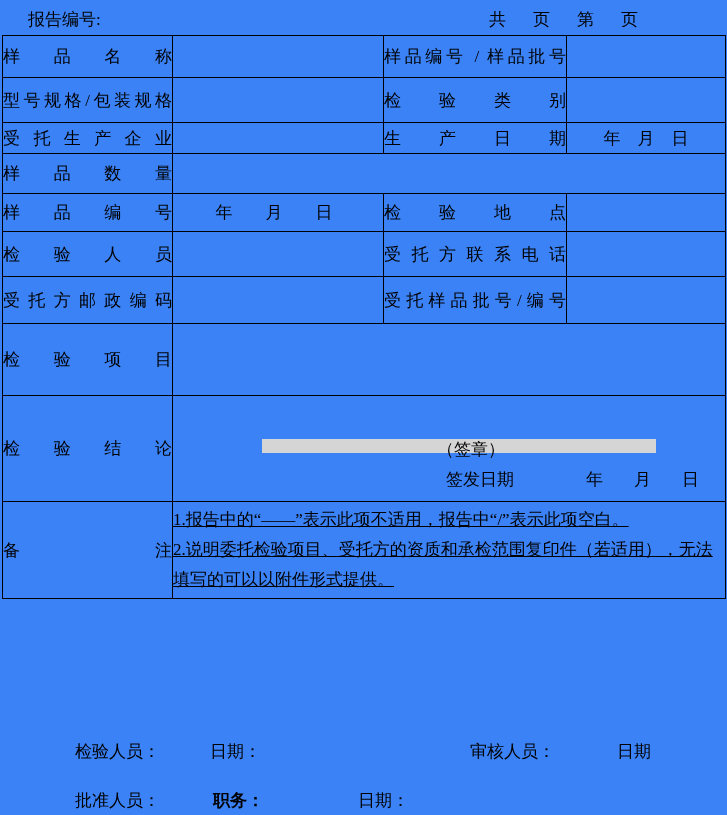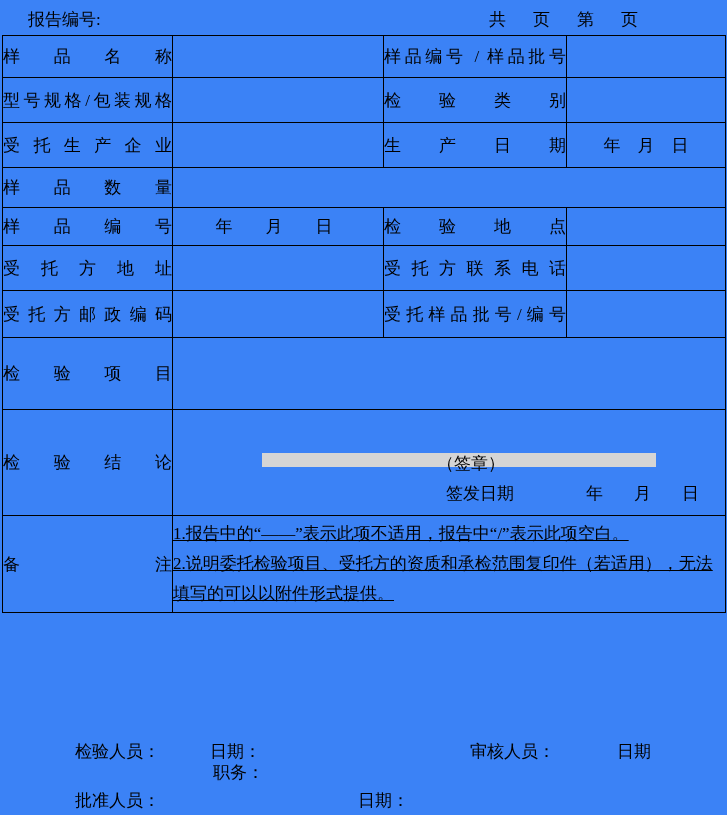--- a/index.html
+++ b/index.html
@@ -38,21 +38,21 @@
   .note-line { font-size:17px;text-decoration:underline; }
 
   
   .footer { position:absolute; left:0; top:0; width:100%; font-size:17px; }
   .footer span { position:absolute; white-space:nowrap; }
   .f-inspector { left:75px;  top:740px; }
   .f-inspector-date { left:210px; top:740px; }
   .f-reviewer { left:470px; top:740px; }
   .f-reviewer-date { left:617px; top:740px; }
   .f-approver { left:75px;  top:789px; }
-  .f-approver-title { left:213px; top:761px; }
+  .f-approver-title { left:213px; top:789px;font-weight:bold; }
   .f-approver-date { left:358px; top:789px; }
 </style>
 </head>
 <body>
 
 <div class="page">
 
   <div class="top-header">
     <span class="report-no">报告编号:</span>
     <span class="page-info">共　页　第　页</span>
@@ -71,38 +71,38 @@
       <td class="val"></td>
       <td class="lbl3">样品编号 / 样品批号</td>
       <td class="val"></td>
     </tr>
     <tr style="height:45px">
       <td class="lbl">型号规格/包装规格</td>
       <td class="val"></td>
       <td class="lbl3">检验类别</td>
       <td class="val"></td>
     </tr>
-    <tr style="height:45px">
+    <tr style="height:31px">
       <td class="lbl">受托生产企业</td>
       <td class="val"></td>
       <td class="lbl3">生产日期</td>
       <td class="val date-c4">年　月　日</td>
     </tr>
     <tr style="height:40px">
       <td class="lbl">样品数量</td>
       <td class="val" colspan="3"></td>
     </tr>
     <tr style="height:38px">
       <td class="lbl">样品编号</td>
       <td class="val date-c2">年　月　日</td>
       <td class="lbl3">检验地点</td>
       <td class="val"></td>
     </tr>
     <tr style="height:45px">
-      <td class="lbl">受托方地址</td>
+      <td class="lbl">检验人员</td>
       <td class="val"></td>
       <td class="lbl3">受托方联系电话</td>
       <td class="val"></td>
     </tr>
     <tr style="height:47px">
       <td class="lbl">受托方邮政编码</td>
       <td class="val"></td>
       <td class="lbl3">受托样品批号/编号</td>
       <td class="val"></td>
     </tr>

